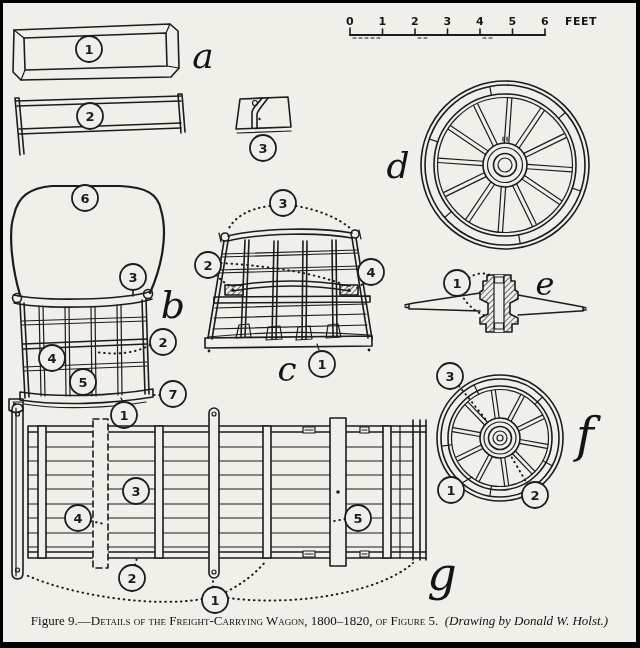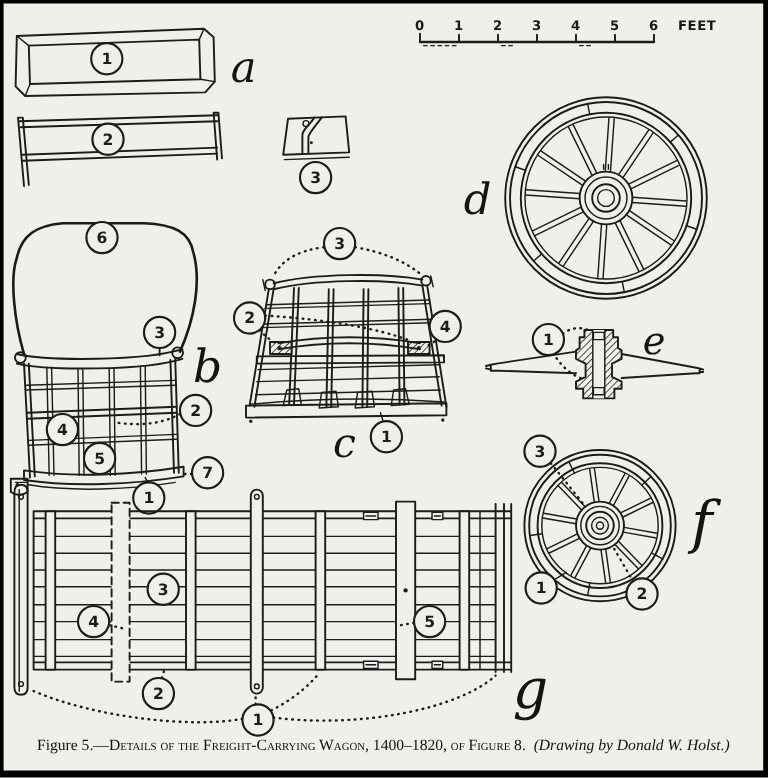--- a/index.html
+++ b/index.html
@@ -346,15 +346,15 @@
     <circle r="13"></circle>
         <text dy="4.5">2</text>
   </g>
   <g class="co" transform="translate(215,600)">
     <circle r="13"></circle>
         <text dy="4.5">1</text>
   </g>
   <text class="sl" font-size="46" x="442" y="590">g</text>
 </svg>
 
-  <figcaption class="caption"><span>Figure 5.</span><span>—</span><span class="cap-sc">Details of the Freight-Carrying Wagon, 1400–1820, of Figure 8.</span>&nbsp;&nbsp;<span class="cap-it">(Drawing by Donald W. Holst.)</span>
+  <figcaption class="caption"><span>Figure 9.</span><span>—</span><span class="cap-sc">Details of the Freight-Carrying Wagon, 1800–1820, of Figure 5.</span>&nbsp;&nbsp;<span class="cap-it">(Drawing by Donald W. Holst.)</span>
   </figcaption>
 </div>
 
 </body></html>

